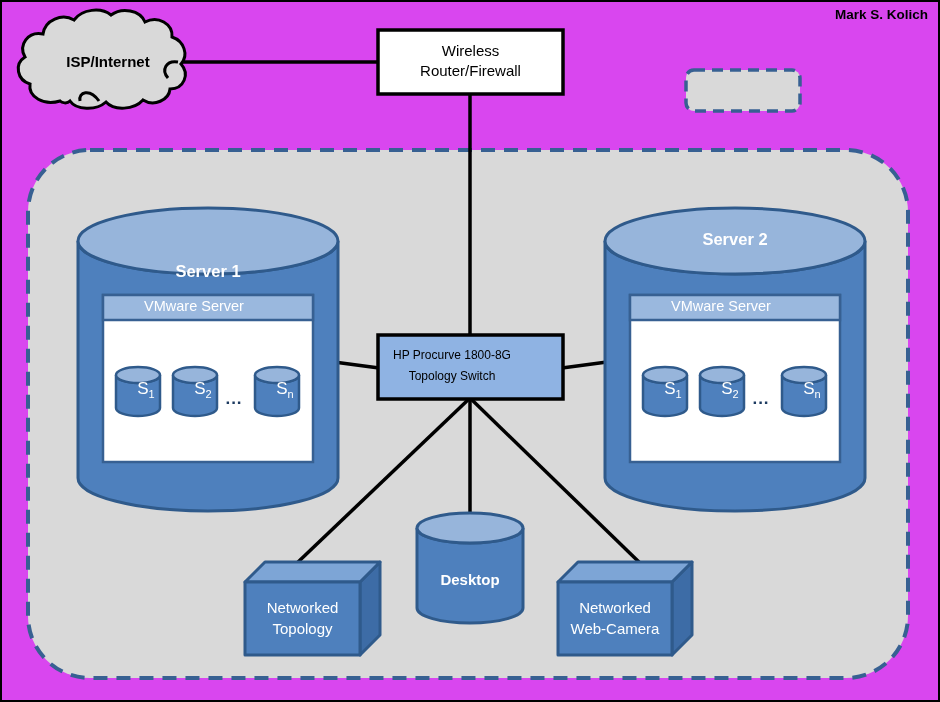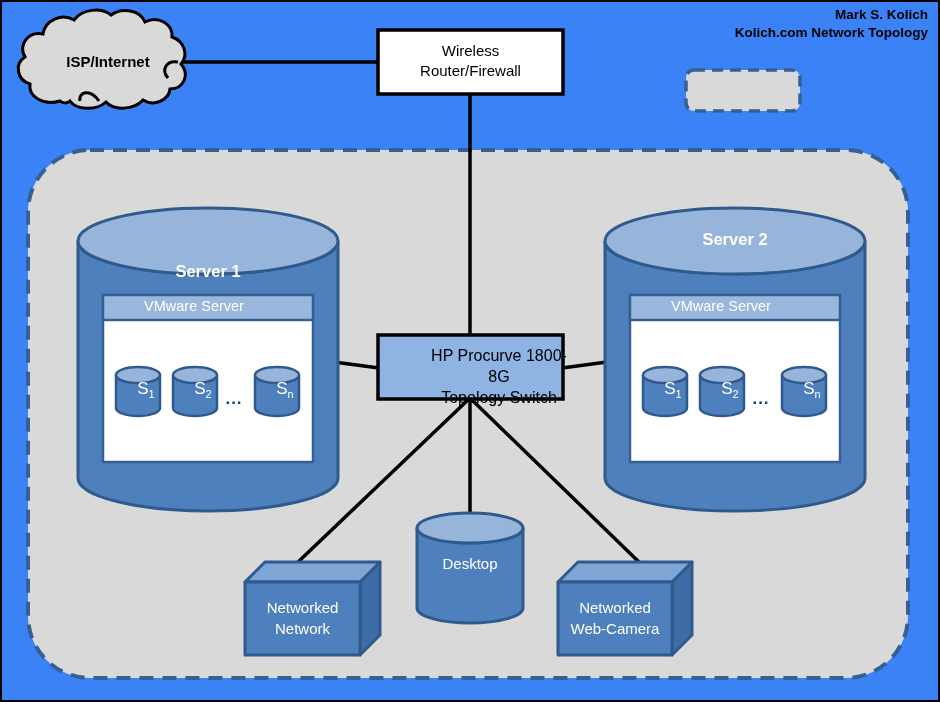--- a/index.html
+++ b/index.html
@@ -1,36 +1,36 @@
 <!DOCTYPE html>
 <html><head>
 <meta charset="utf-8">
 <style>
   html,body{margin:0;padding:0;background:#fff;}
-  #canvas{position:relative;width:940px;height:702px;background:#3b82f6;overflow:hidden;
+  #canvas{position:relative;width:940px;height:702px;background:#d946ef;overflow:hidden;
           font-family:"Liberation Sans",sans-serif;}
   #frame{position:absolute;inset:0;border:2px solid #000;pointer-events:none;z-index:5;}
   svg{position:absolute;left:0;top:0;z-index:1;}
   .label{position:absolute;z-index:3;color:#000;text-align:center;}
   .white{color:#fff;}
   .title-block{position:absolute;top:6px;right:12px;z-index:3;text-align:right;
                font-weight:bold;font-size:13.5px;line-height:18px;color:#000;}
   .legend-label{position:absolute;left:810px;top:76px;z-index:3;font-weight:bold;
                 font-size:21px;color:#000;}
   .isp{left:33px;top:53px;width:150px;font-size:15px;font-weight:bold;}
   .two-line{line-height:20px;font-size:15px;}
   .router-label{left:378px;top:41px;width:185px;}
-  .switch-label{left:378px;top:345px;width:148px;font-size:16px;line-height:21px;padding-left:47px;}
+  .switch-label{left:378px;top:345px;width:148px;font-size:12px;line-height:21px;}
   .server-name{width:260px;top:230px;font-weight:bold;font-size:16.5px;}
   .vmware-label{width:182px;top:298px;font-size:14.5px;}
   .vm-label{width:60px;top:379px;font-size:17px;}
   .vm-label sub{font-size:11px;}
   .dots{width:30px;top:389px;font-weight:bold;font-size:17px;color:#1c3a60;letter-spacing:1px;}
   .printer-label{left:245px;top:597px;width:115px;line-height:21px;}
-  .workstation-label{left:404px;top:553px;width:132px;line-height:21px;}
+  .workstation-label{left:404px;top:569px;width:132px;line-height:21px;font-weight:bold;}
   .webcam-label{left:558px;top:597px;width:114px;line-height:21px;}
 </style>
 </head>
 <body>
 
 <div id="canvas">
   <div id="frame"></div>
 
   <svg width="940" height="702" viewBox="0 0 940 702">
 
@@ -101,21 +101,20 @@
 
     <g stroke="#2f5a8b" stroke-width="3" stroke-linejoin="round">
       <polygon points="672,582 692,562 692,635 672,655" fill="#3d6ca6"></polygon>
       <polygon points="558,582 578,562 692,562 672,582" fill="#7da5d6"></polygon>
       <rect x="558" y="582" width="114" height="73" fill="#4e80bd"></rect>
     </g>
   </svg>
 
   <div class="title-block">
     <div>Mark S. Kolich</div>
-    <div>Kolich.com Network Topology</div>
   </div>
 
 
   <div class="label isp">ISP/Internet</div>
 
   <div class="label two-line router-label">
     <div>Wireless</div>
     <div>Router/Firewall</div>
   </div>
 
@@ -133,21 +132,21 @@
 
   <div class="label white server-name" style="left:605px;">Server 2</div>
   <div class="label white vmware-label" style="left:630px;">VMware Server</div>
   <div class="label white vm-label" style="left:643px;"><span>S</span><sub>1</sub></div>
   <div class="label white vm-label" style="left:700px;"><span>S</span><sub>2</sub></div>
   <div class="label dots" style="left:746px;">...</div>
   <div class="label white vm-label" style="left:782px;"><span>S</span><sub>n</sub></div>
 
   <div class="label white two-line printer-label">
     <div>Networked</div>
-    <div>Network</div>
+    <div>Topology</div>
   </div>
   <div class="label white two-line workstation-label">
     <div>Desktop</div>
   </div>
   <div class="label white two-line webcam-label">
     <div>Networked</div>
     <div>Web-Camera</div>
   </div>
 </div>
 

